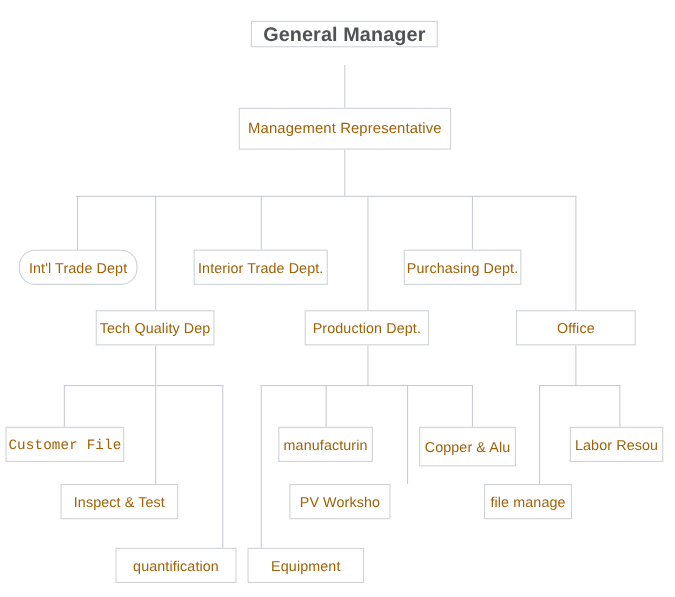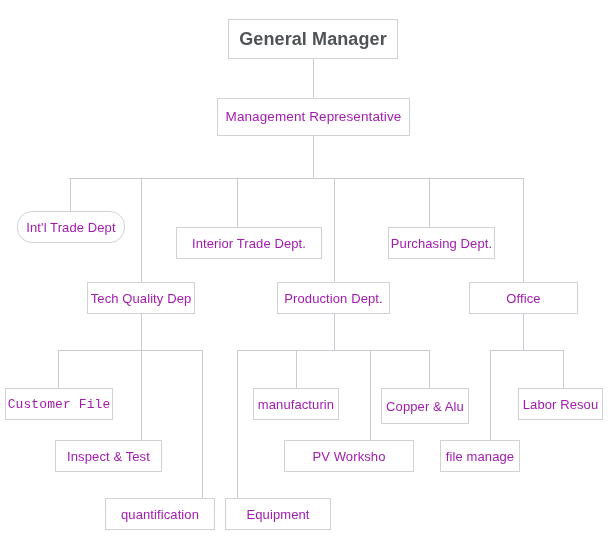--- a/index.html
+++ b/index.html
@@ -23,21 +23,21 @@
     background: #c9cdd1;
   }
   .conn.h { height: 1px; }
   .conn.v { width: 1px; }
 
   .node {
     position: absolute;
     box-sizing: border-box;
     border: 1px solid #cfd3d7;
     background: #ffffff;
-    color: #a21caf;
+    color: #a16207;
     font-size: 13px;
     line-height: 1;
     display: flex;
     align-items: center;
     justify-content: center;
     text-align: center;
     white-space: nowrap;
     overflow: hidden;
     letter-spacing: 0.1px;
   }
@@ -71,33 +71,33 @@
     <div class="conn v" style="left: 334px; top: 314px; height: 36px;"></div>
     <div class="conn h" style="left: 237px; top: 350px; width: 193px;"></div>
     <div class="conn v" style="left: 237px; top: 350px; height: 148px;"></div>
     <div class="conn v" style="left: 296px; top: 350px; height: 38px;"></div>
     <div class="conn v" style="left: 370px; top: 350px; height: 90px;"></div>
     <div class="conn v" style="left: 429px; top: 350px; height: 38px;"></div>
     <div class="conn v" style="left: 523px; top: 314px; height: 36px;"></div>
     <div class="conn h" style="left: 490px; top: 350px; width: 74px;"></div>
     <div class="conn v" style="left: 490px; top: 350px; height: 90px;"></div>
     <div class="conn v" style="left: 563px; top: 350px; height: 38px;"></div>
-    <div class="node root" style="left: 228px; top: 19px; width: 170px; height: 40px; text-align: right;">
+    <div class="node root" style="left: 228px; top: 19px; width: 170px; height: 24px; text-align: right;">
       <span>General Manager</span>
     </div>
     <div class="node level2" style="left: 217px; top: 98px; width: 193px; height: 38px;">
       <span>Management Representative</span>
     </div>
-    <div class="node" style="left: 17px; top: 211px; width: 108px; height: 32px; border-radius: 15px;">
+    <div class="node" style="left: 17px; top: 227px; width: 108px; height: 32px; border-radius: 15px;">
       <span>Int'l Trade Dept</span>
     </div>
-    <div class="node" style="left: 176px; top: 227px; width: 146px; height: 32px;">
+    <div class="node" style="left: 176px; top: 227px; width: 122px; height: 32px;">
       <span>Interior Trade Dept.</span>
     </div>
-    <div class="node" style="left: 388px; top: 227px; width: 107px; height: 32px; text-align: right;">
+    <div class="node" style="left: 367px; top: 227px; width: 107px; height: 32px; text-align: right;">
       <span>Purchasing Dept.</span>
     </div>
     <div class="node" style="left: 87px; top: 282px; width: 108px; height: 32px;">
       <span>Tech Quality Dep</span>
     </div>
     <div class="node" style="left: 277px; top: 282px; width: 113px; height: 32px;">
       <span>Production Dept.</span>
     </div>
     <div class="node" style="left: 469px; top: 282px; width: 109px; height: 32px;">
       <span>Office</span>
@@ -110,21 +110,21 @@
     </div>
     <div class="node" style="left: 105px; top: 498px; width: 110px; height: 32px;">
       <span>quantification</span>
     </div>
     <div class="node" style="left: 225px; top: 498px; width: 106px; height: 32px;">
       <span>Equipment</span>
     </div>
     <div class="node" style="left: 253px; top: 388px; width: 86px; height: 32px;">
       <span>manufacturin</span>
     </div>
-    <div class="node" style="left: 284px; top: 440px; width: 130px; height: 32px;">
+    <div class="node" style="left: 263px; top: 440px; width: 92px; height: 32px;">
       <span>PV Worksho</span>
     </div>
     <div class="node" style="left: 381px; top: 388px; width: 88px; height: 36px;">
       <span>Copper &amp; Alu</span>
     </div>
     <div class="node" style="left: 440px; top: 440px; width: 80px; height: 32px;">
       <span>file manage</span>
     </div>
     <div class="node" style="left: 518px; top: 388px; width: 85px; height: 32px;">
       <span>Labor Resou</span>

